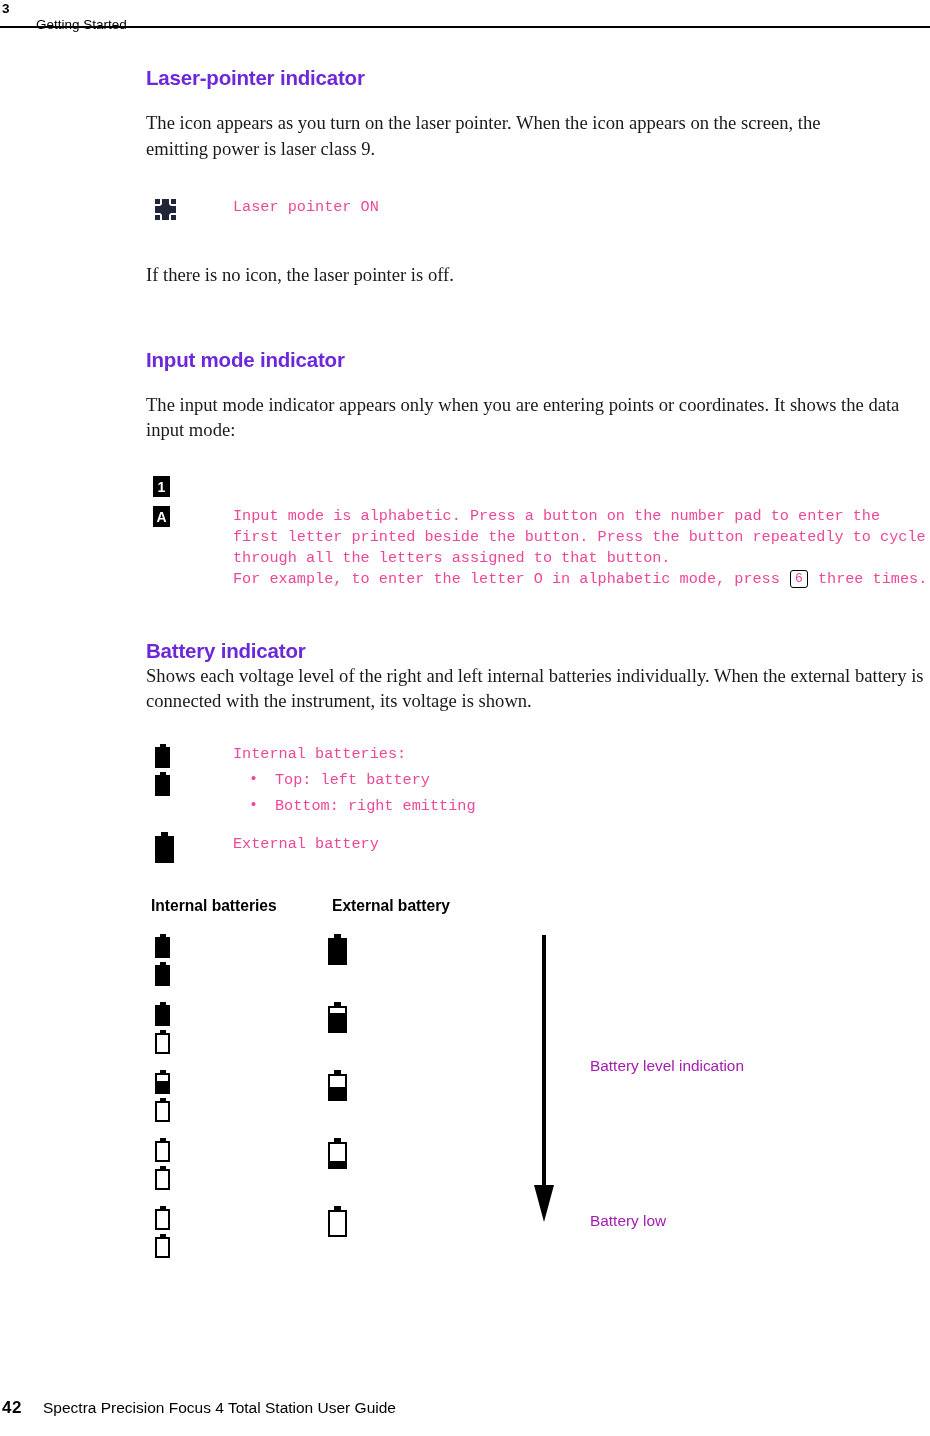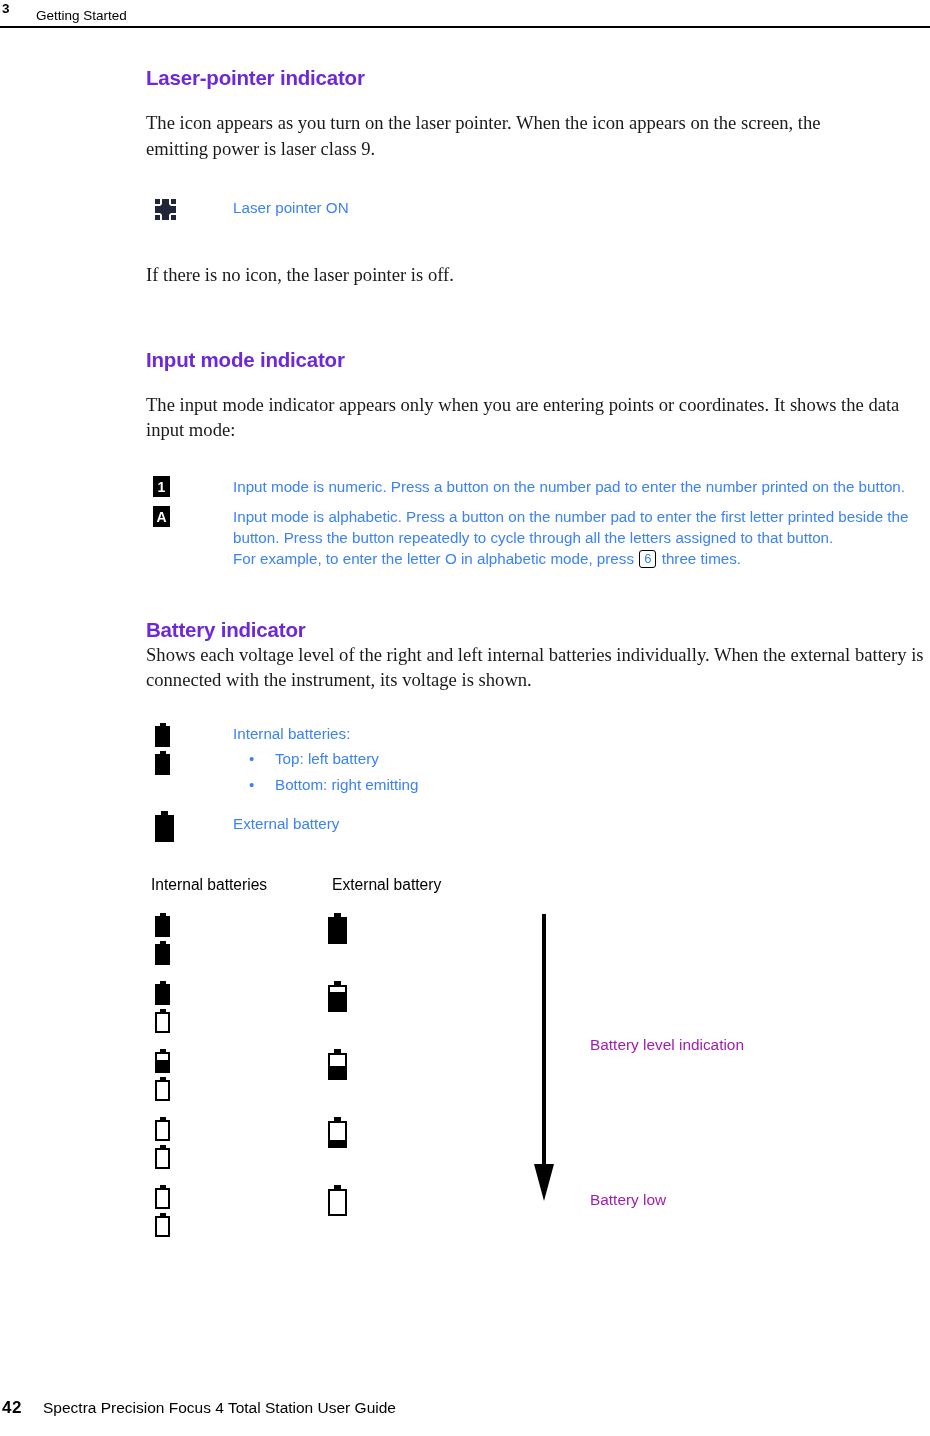--- a/index.html
+++ b/index.html
@@ -30,21 +30,21 @@
     position: absolute;
     left: 2px;
     top: 1px;
     font-size: 13.5px;
     font-weight: bold;
     letter-spacing: 0px;
   }
   .header-chapter-title {
     position: absolute;
     left: 36px;
-    top: 8px;
+    top: 17px;
     font-size: 13.5px;
     font-weight: normal;
   }
   .header-rule {
     position: absolute;
     top: 26px;
     left: 0;
     width: 930px;
     height: 1.6px;
     background: #000000;
@@ -67,24 +67,24 @@
 
   p.body-text {
     font-family: "Liberation Serif", serif;
     font-size: 18.6px;
     line-height: 25.5px;
     color: #1a1a1a;
   }
 
   
   .sans {
-    font-family: Liberation Sans, sans-serif;
+    font-family: Liberation Mono, monospace;
     font-size: 15.2px;
     line-height: 21px;
-    color: #3b82f6;
+    color: #ec4899;
   }
 
   
   .icon-row {
     display: flex;
     align-items: flex-start;
   }
   .icon-cell {
     width: 87px;
     flex: 0 0 87px;
@@ -181,21 +181,21 @@
   }
 
   
   .figure {
     position: relative;
     margin-top: 34px;
     height: 360px;
   }
   .fig-head {
     position: absolute;
-    font-weight: normal;
+    font-weight: bold;
     font-size: 15.6px;
     color: #000;
   }
   .fig-head.internal { left: 5px; top: 0px; }
   .fig-head.external { left: 186px; top: 0px; }
 
   .fig-col-internal { position: absolute; left: 9px; top: 37px; }
   .fig-col-external { position: absolute; left: 182px; top: 37px; }
 
   .fig-row { height: 68px; }
@@ -294,21 +294,20 @@
   <p class="body-text" style="margin-top:40px;">If there is no icon, the laser pointer is off.</p>
 
   <h2 class="section-heading" style="margin-top:60px;">Input mode indicator</h2>
 
   <p class="body-text" style="margin-top:20px; width:784px;">The input mode indicator appears only when you are entering points or coordinates. It shows the data input mode:</p>
 
   <div class="icon-row" style="margin-top:33px;">
     <div class="icon-cell">
       <span class="mode-badge">1</span>
     </div>
-    <div class="desc-cell sans" style="width:692px;">Input mode is numeric. Press a button on the number pad to enter the number printed on the button.</div>
   </div>
 
   <div class="icon-row" style="margin-top:9px;">
     <div class="icon-cell">
       <span class="mode-badge">A</span>
     </div>
     <div class="desc-cell" style="width:740px;">
       <div class="sans">Input mode is alphabetic. Press a button on the number pad to enter the first letter printed beside the button. Press the button repeatedly to cycle through all the letters assigned to that button.</div>
       <div class="sans" style="">
         <span>For example, to enter the letter O in alphabetic mode, press</span>

